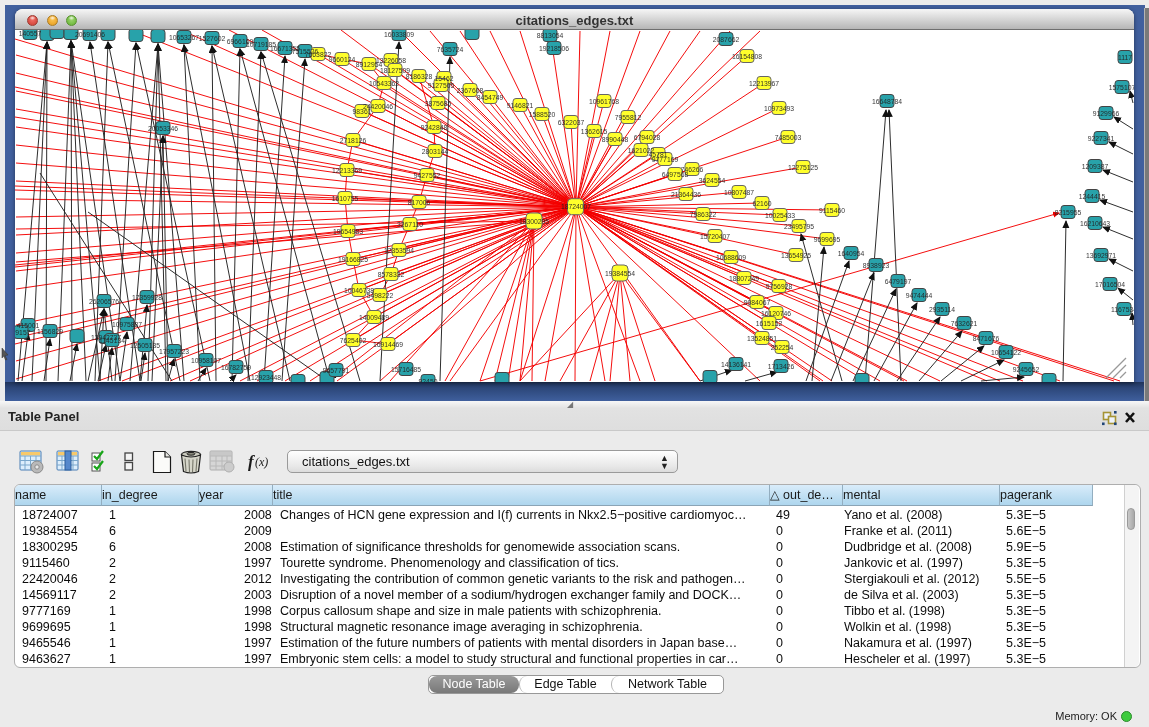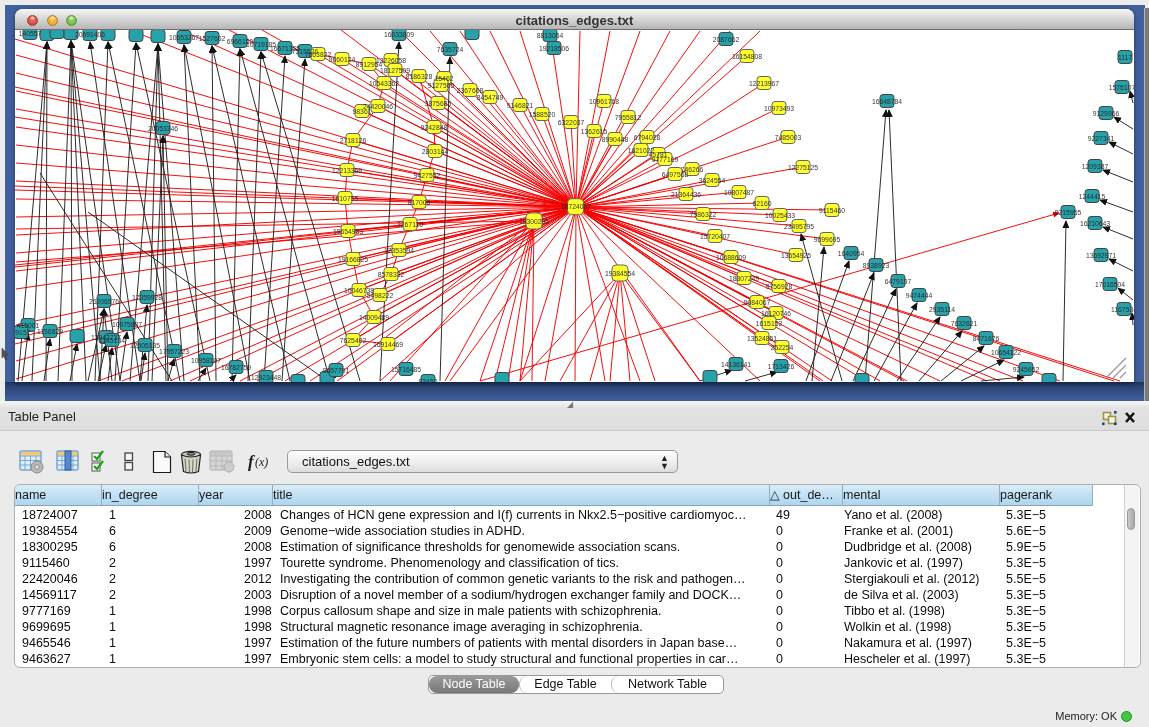--- a/index.html
+++ b/index.html
@@ -13,21 +13,21 @@
   background:linear-gradient(#f6f6f6,#d3d3d3 55%,#b6b6b6); border-bottom:1px solid #6f6f6f; }
 #title { position:absolute; width:100%; text-align:center; top:4px; font-size:13px; font-weight:bold; color:#333; }
 .tl { position:absolute; top:5.5px; width:11px; height:11px; border-radius:50%; }
 #tlr { left:11.5px; background:radial-gradient(ellipse 60% 40% at 50% 22%, rgba(255,255,255,0.85), rgba(255,255,255,0) 60%), radial-gradient(circle at 50% 40%, #f07067, #dd5248 55%, #c2443a); border:1px solid #9e3a31; }
 #tly { left:31.5px; background:radial-gradient(ellipse 60% 40% at 50% 22%, rgba(255,255,255,0.85), rgba(255,255,255,0) 60%), radial-gradient(circle at 50% 40%, #fac455, #f0ad33 55%, #d9992a); border:1px solid #ad7c22; }
 #tlg { left:51px; background:radial-gradient(ellipse 60% 40% at 50% 22%, rgba(255,255,255,0.85), rgba(255,255,255,0) 60%), radial-gradient(circle at 50% 40%, #9ed470, #7cc24b 55%, #68aa3c); border:1px solid #58922f; }
 #canvas { position:absolute; left:15px; top:30px; width:1119px; height:352px; background:#fff; overflow:hidden; }
 #rightstrip { position:absolute; left:1144px; top:8px; width:5px; height:719px; background:#7a7a7a; border-left:1px solid #b5b5b5; }
 #panelhead { position:absolute; left:0; top:401px; width:1149px; height:30px;
   background:linear-gradient(#f7f7f7,#e2e2e2 25%,#dedede); border-bottom:1px solid #c9c9c9; }
-#panelhead .t { position:absolute; left:8px; top:8px; font-size:13px; color:#222; }
+#panelhead .t { position:absolute; left:8px; top:8px; font-size:13px; color:#222;font-weight:bold; }
 #panelbody { position:absolute; left:0; top:431px; width:1149px; height:296px; background:#ebebeb; }
 #combo { position:absolute; left:287px; top:450px; width:391px; height:23px; border:1px solid #9a9a9a; border-radius:5px;
   background:linear-gradient(#ffffff,#e9e9e9 70%,#dcdcdc); font-size:13px; color:#111; line-height:21px; padding-left:14px; }
 #combo .stp { position:absolute; right:8px; top:3px; font-size:9px; color:#222; line-height:8px; text-align:center; }
 #tablebox { position:absolute; left:14px; top:484px; width:1127px; height:184px; background:#fff;
   border:1px solid #aeaeae; border-radius:6px; }
 #thead { position:absolute; left:15px; top:485px; width:1078px; height:21px; }
 .th { position:absolute; top:0; height:21px; background:linear-gradient(#d9ecfa,#b8dbf0 75%,#aed6ee);
   border-right:1px solid #93aec0; border-bottom:1px solid #8ba4b5; font-size:12.5px; color:#1a1a1a;
   text-align:left; line-height:20px; }
@@ -685,23 +685,22 @@
       <span class="c2">2008</span>
 <span class="c3">Changes of HCN gene expression and I(f) currents in Nkx2.5−positive cardiomyoc…</span>
       <span class="c4">49</span>
       <span class="c5">Yano et al. (2008)</span>
 <span class="c6">5.3E−5</span>
     </div>
     <div class="trow" style="top:523px">
 <span class="c0">19384554</span>
       <span class="c1">6</span>
       <span class="c2">2009</span>
-<span class="c3">Genome−wide association studies in ADHD.</span>
-      <span class="c4">0</span>
-      <span class="c5">Franke et al. (2001)</span>
+      <span class="c4">0</span>
+      <span class="c5">Franke et al. (2011)</span>
 <span class="c6">5.6E−5</span>
     </div>
     <div class="trow" style="top:539px">
 <span class="c0">18300295</span>
       <span class="c1">6</span>
       <span class="c2">2008</span>
 <span class="c3">Estimation of significance thresholds for genomewide association scans.</span>
       <span class="c4">0</span>
       <span class="c5">Dudbridge et al. (2008)</span>
 <span class="c6">5.9E−5</span>

